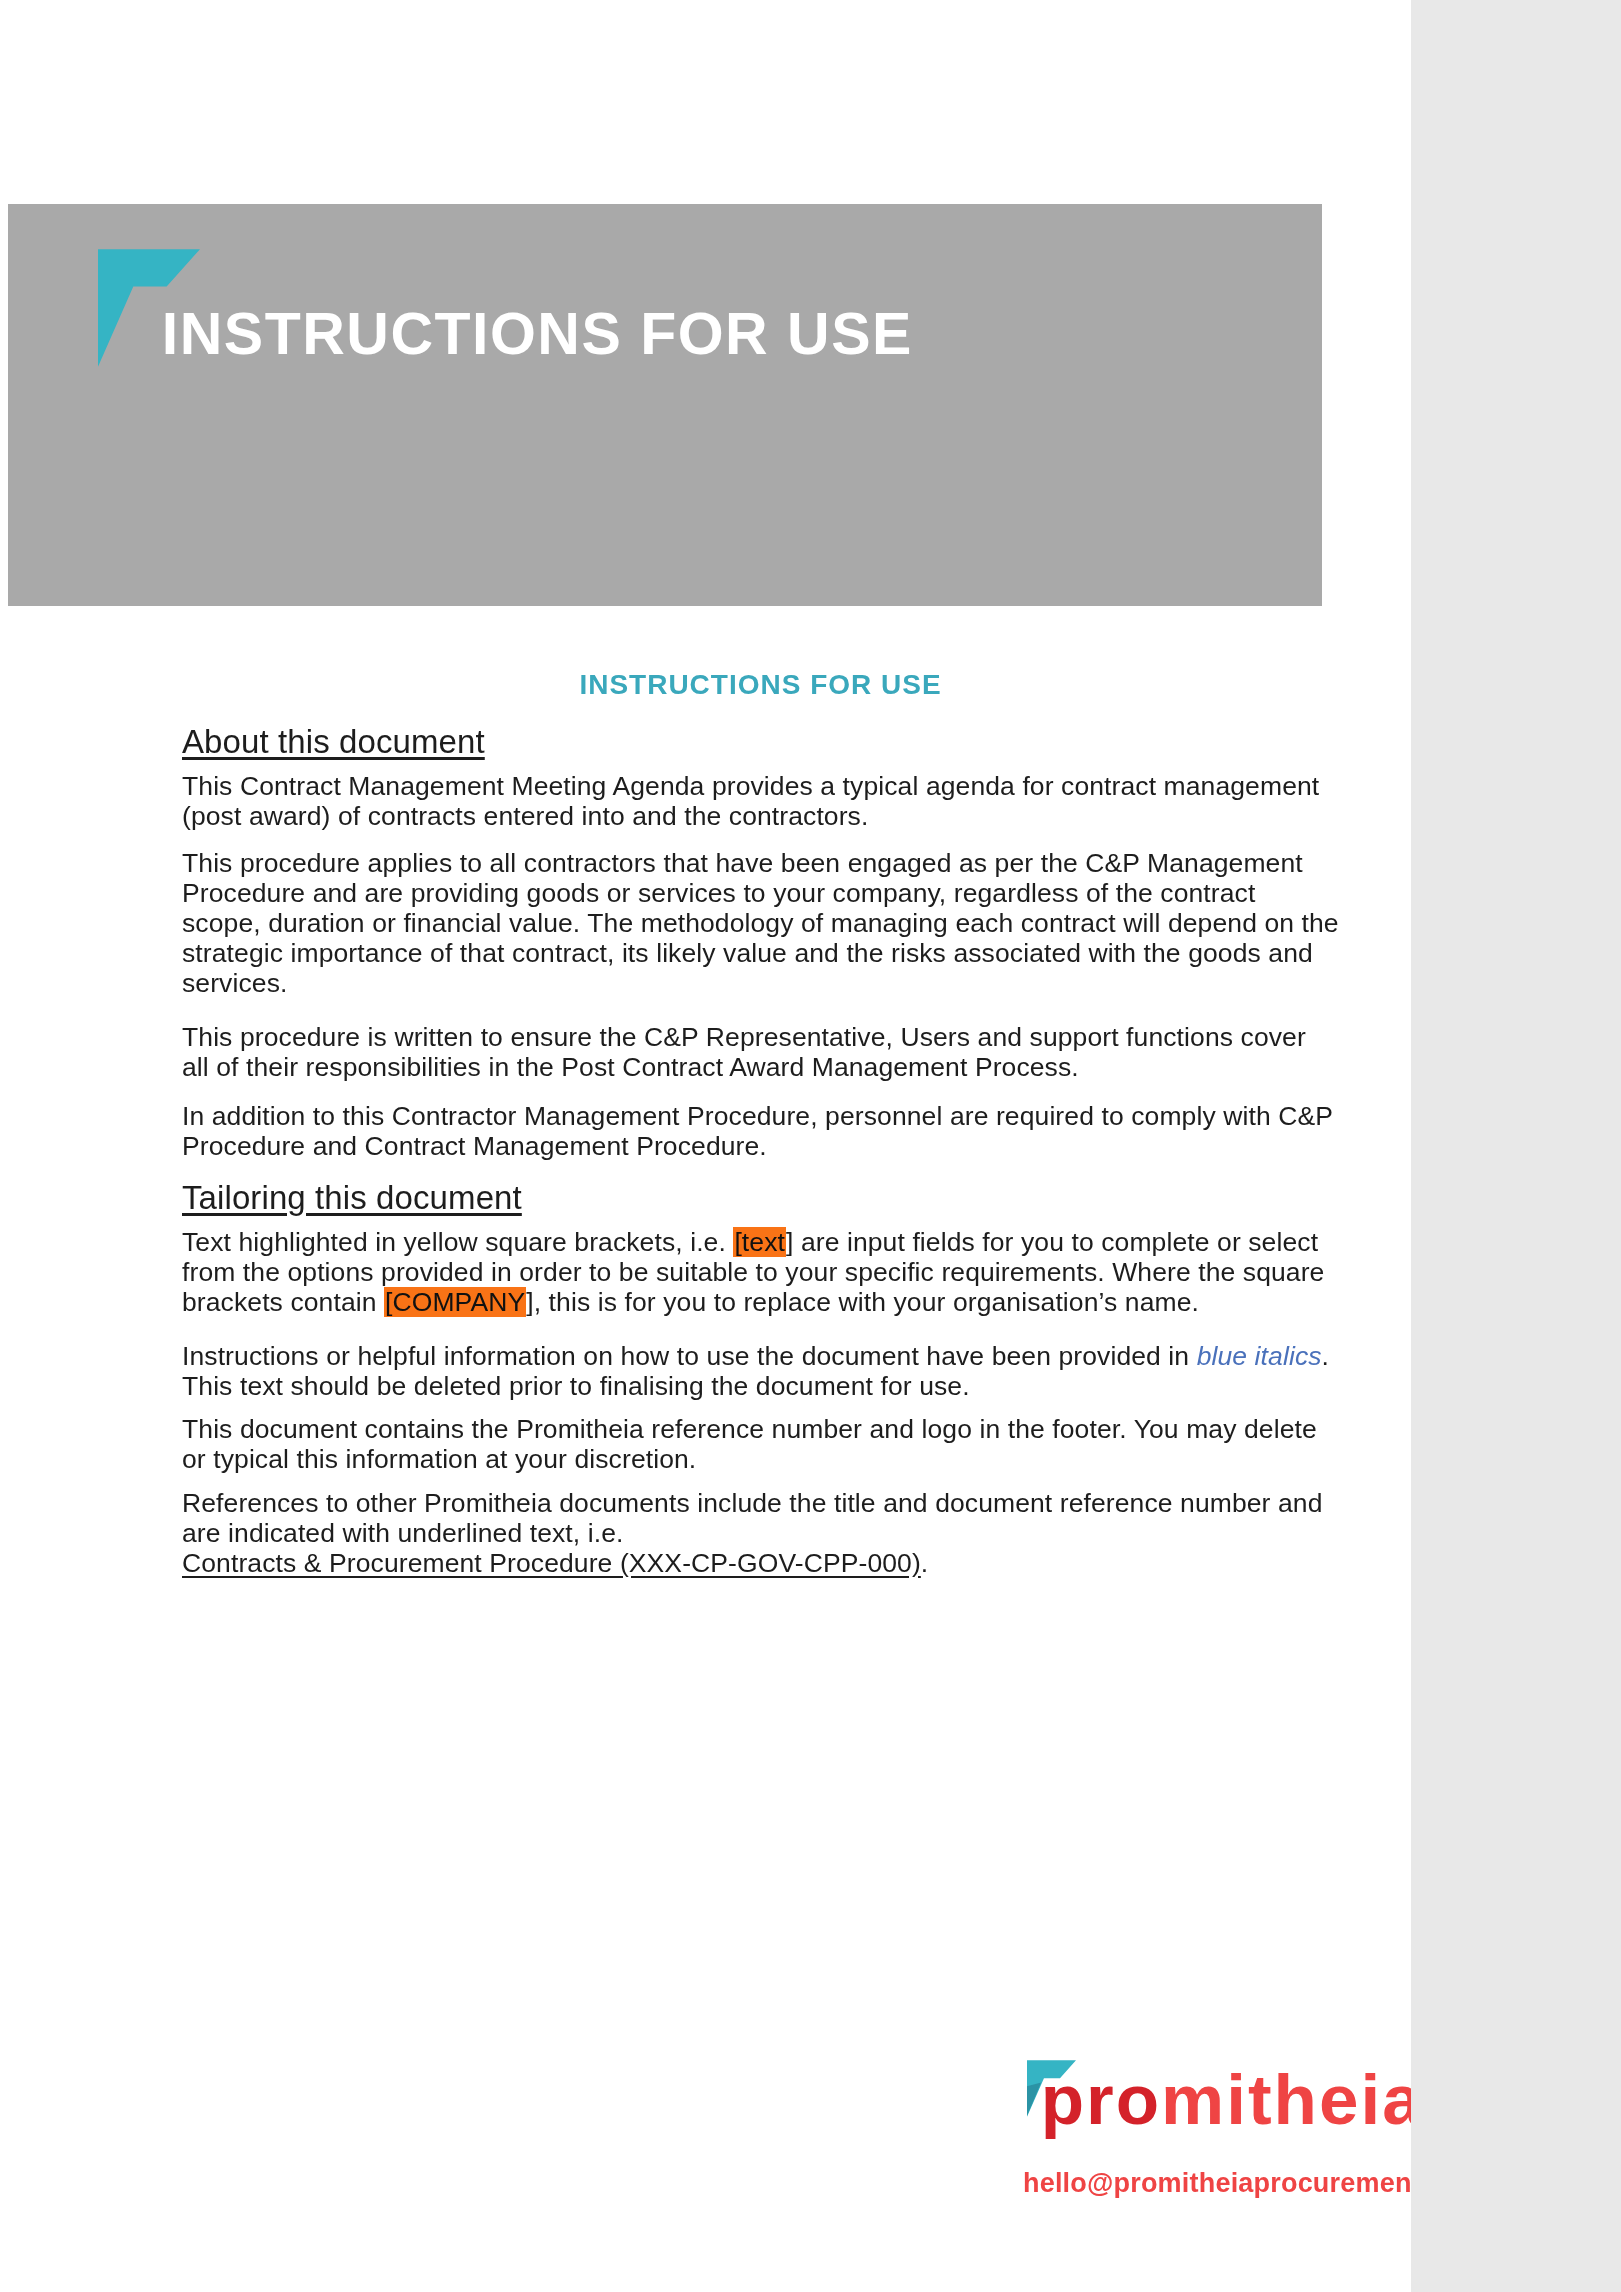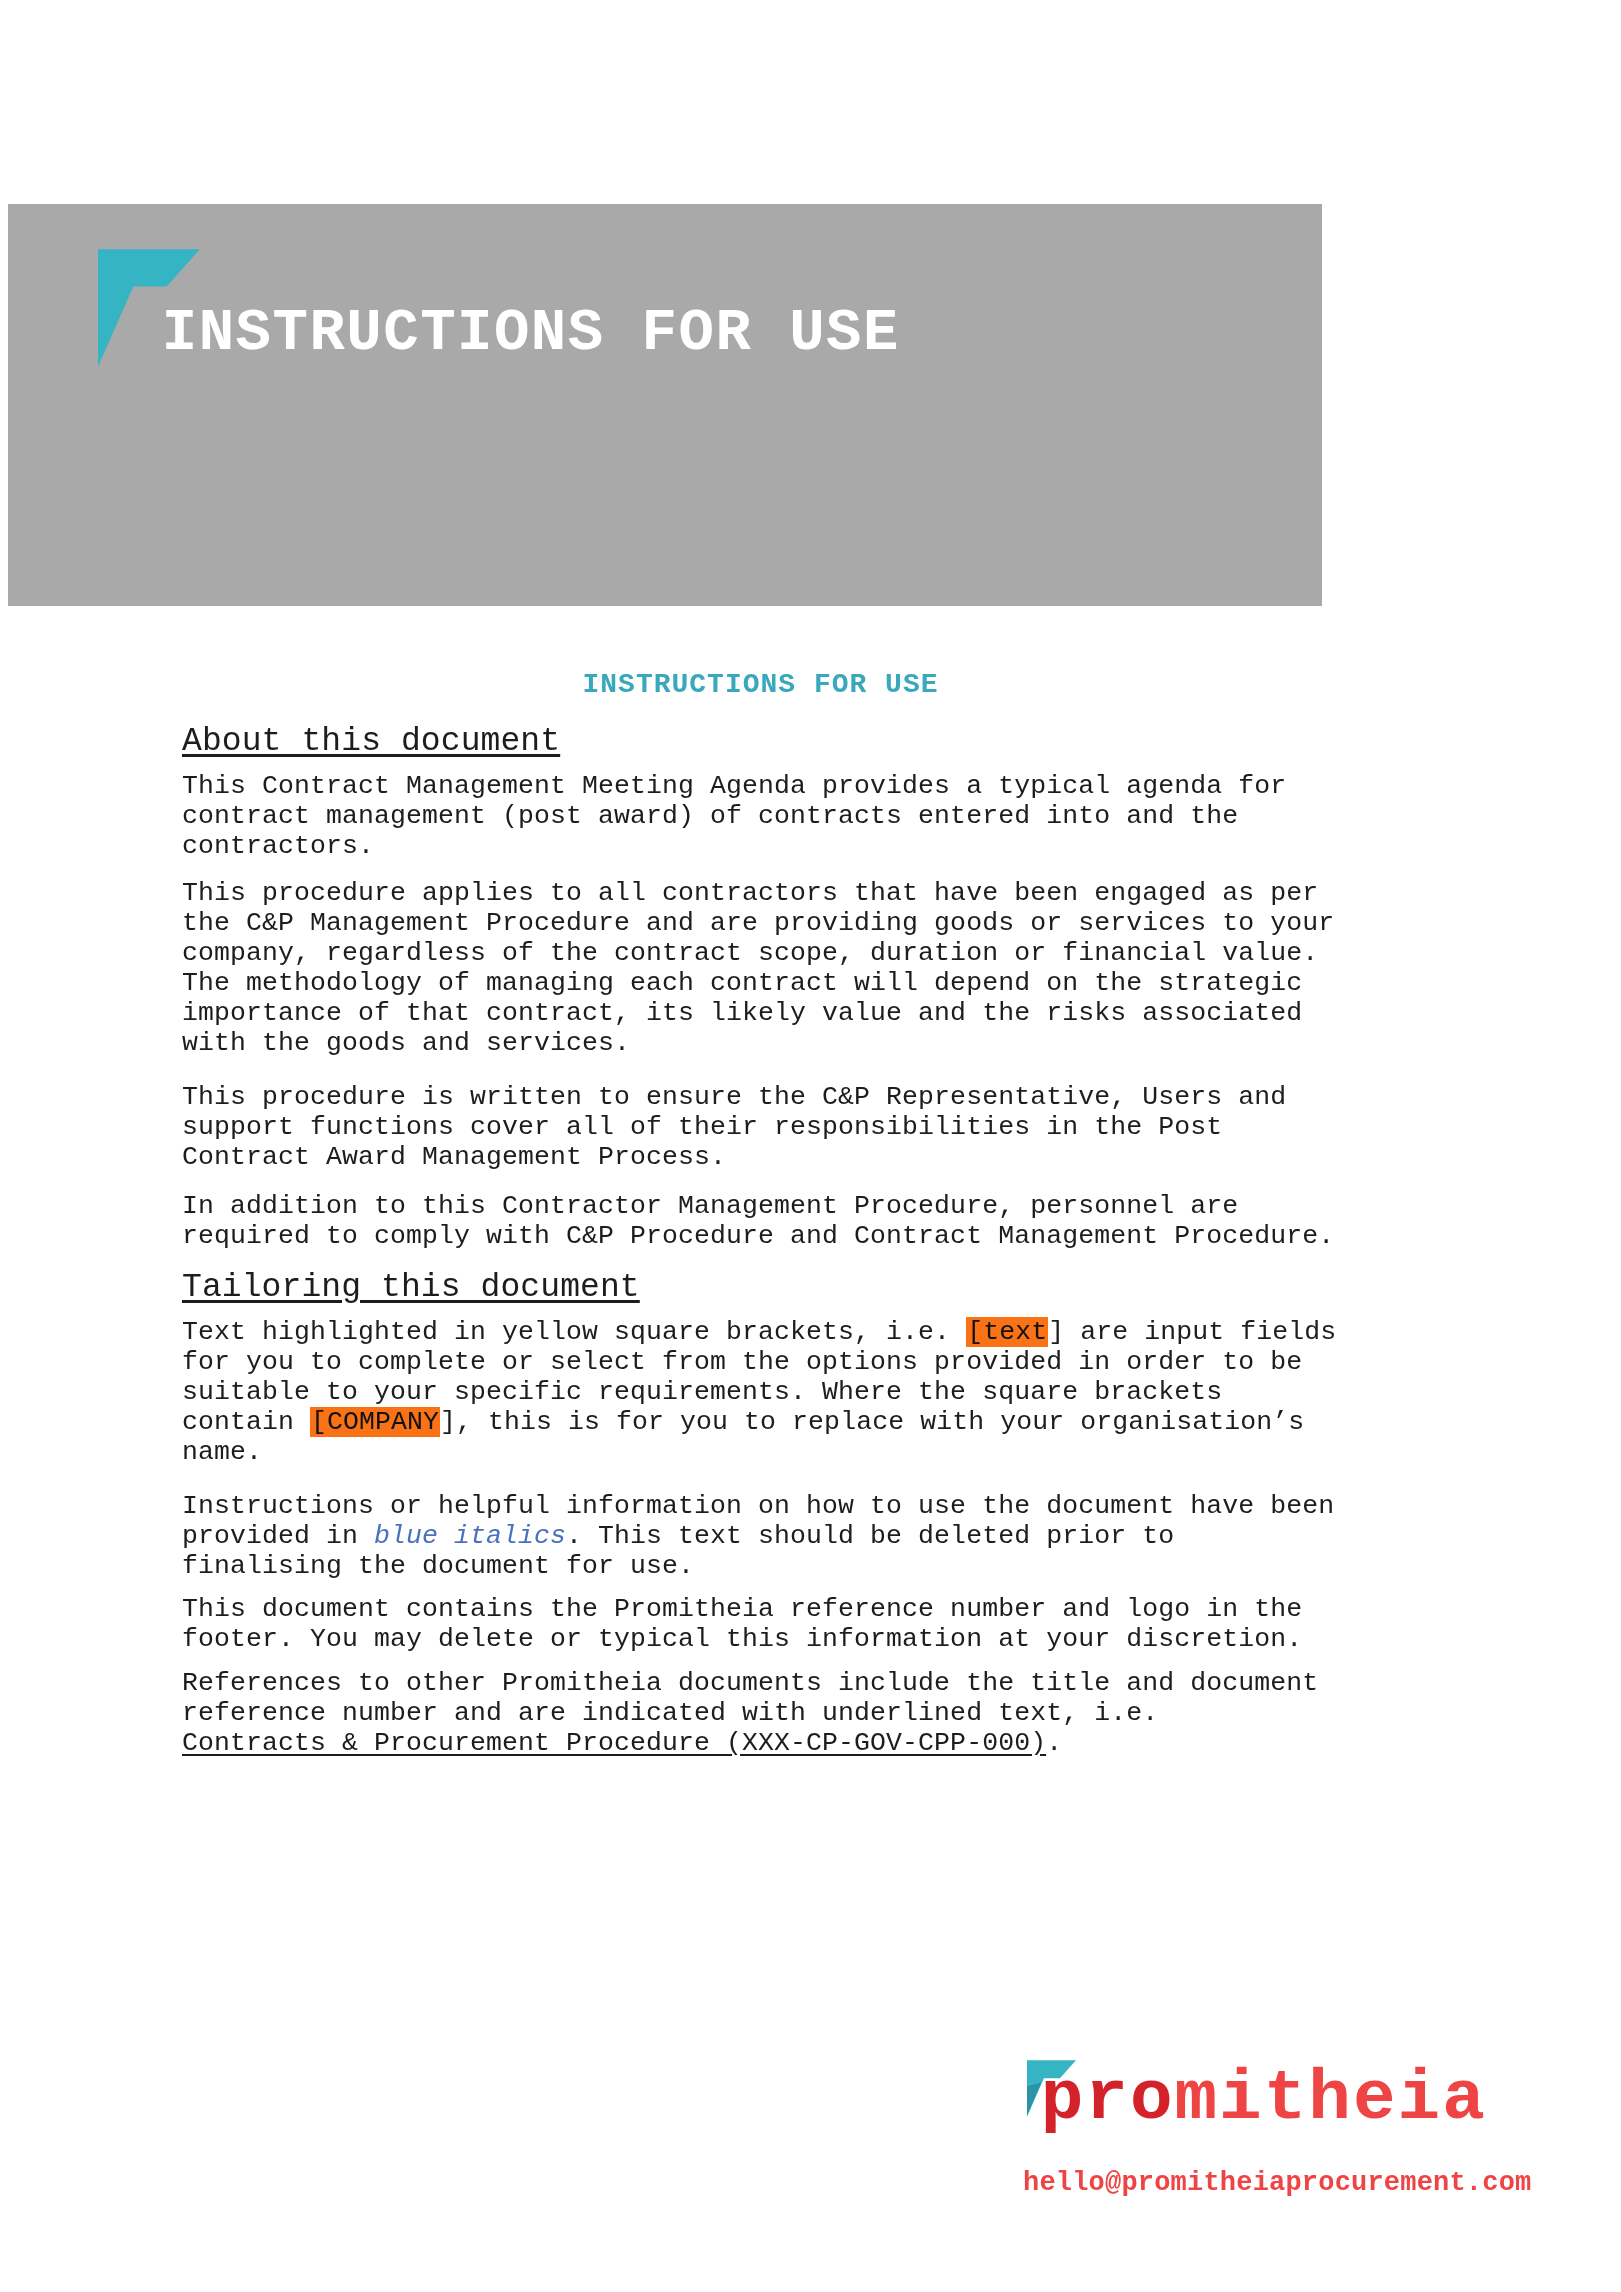--- a/index.html
+++ b/index.html
@@ -1,20 +1,20 @@
 <!DOCTYPE html>
 <html><head>
 <meta charset="utf-8">
 <style>
   html,body{margin:0;padding:0;background:#e8e8e8;}
   .page{
     position:relative;
-    width:1621px;height:2293px;
+    width:1411px;height:2293px;
     background:#ffffff;
-    font-family:Liberation Mono, monospace;
+    font-family:Liberation Sans, sans-serif;
     color:#1d1d1d;
     overflow:hidden;
   }
   
   .banner{
     position:absolute;left:7.8px;top:204px;
     width:1314px;height:402px;
     background:#a9a9a9;
   }
   .banner-mark{

